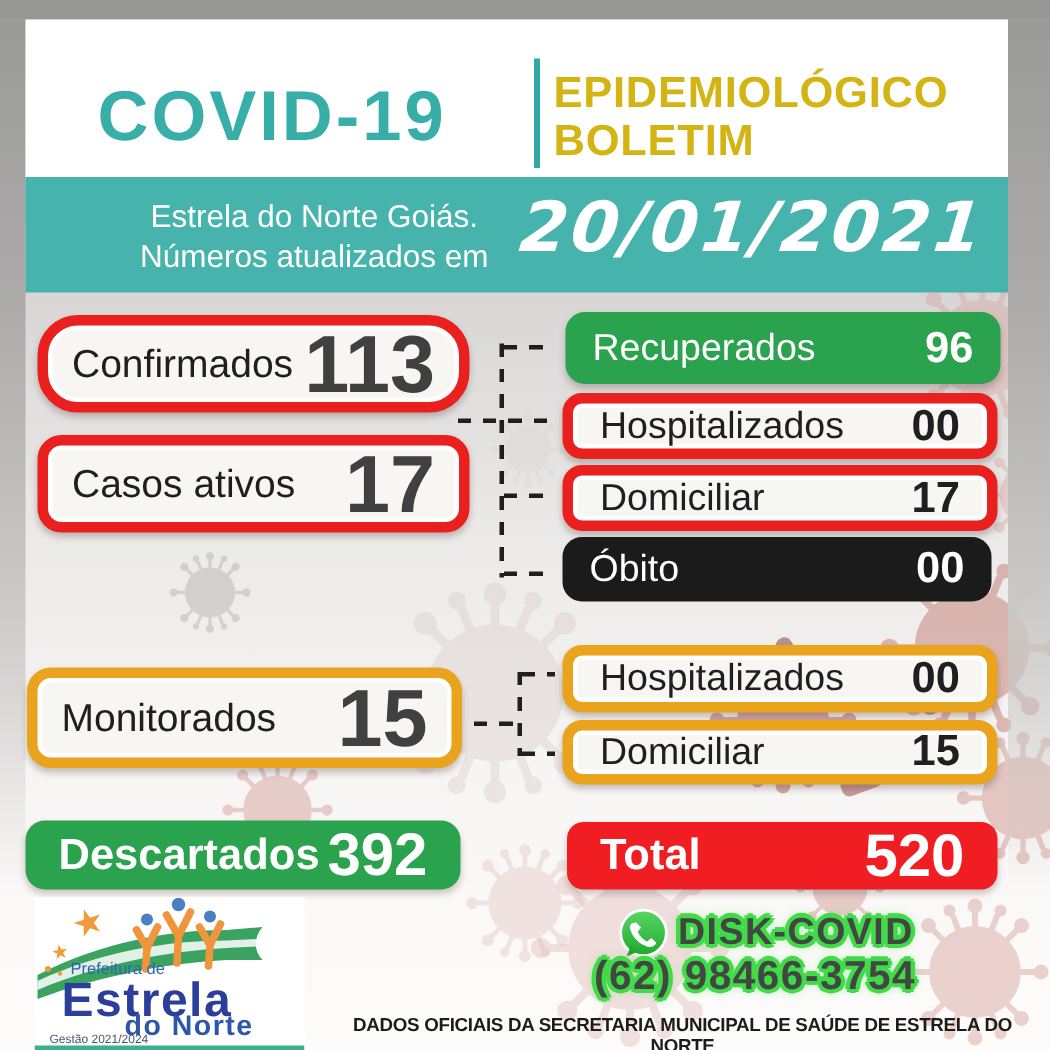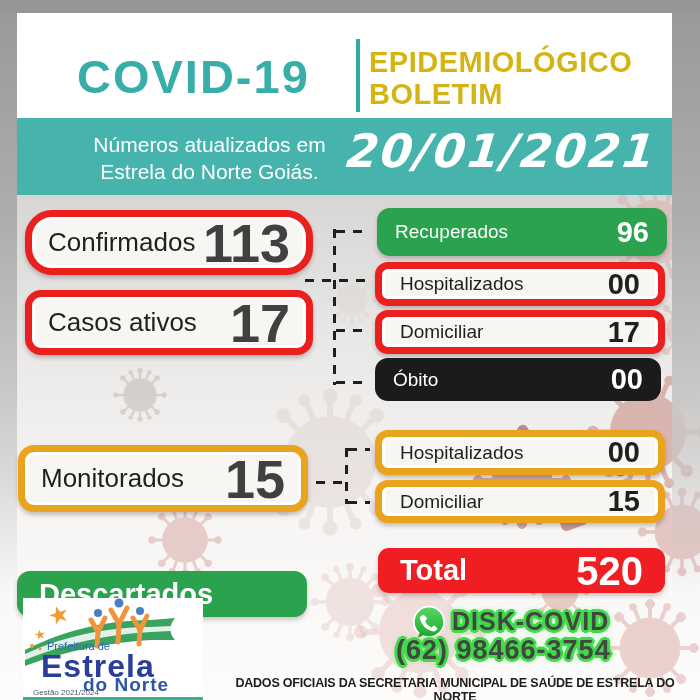--- a/index.html
+++ b/index.html
@@ -8,21 +8,21 @@
     background:linear-gradient(180deg,#b3b2b0 0%,#c9c8c6 12%,#d9d8d6 30%,#eae9e7 50%,#f6f5f3 72%,#fdfcfb 100%);}
   
   .frame-top{position:absolute;left:0;top:0;width:700px;height:13px;background:#969694;}
   .frame-left{position:absolute;left:0;top:13px;width:17px;height:580px;
     background:linear-gradient(180deg,#9a9a98 0%,#aeadab 35%,#c9c8c6 65%,rgba(230,229,227,0) 100%);}
   .frame-right{position:absolute;left:672px;top:13px;width:28px;height:580px;
     background:linear-gradient(180deg,#9a9a98 0%,#aeadab 35%,#c9c8c6 65%,rgba(230,229,227,0) 100%);}
   
   .header{position:absolute;left:17px;top:13px;width:655px;height:182px;}
   .header-top{position:relative;width:100%;height:105px;background:#ffffff;}
-  .covid-title{position:absolute;left:60px;top:36px;font-size:47px;font-weight:bold;
+  .covid-title{position:absolute;left:48px;top:36px;font-size:47px;font-weight:bold;
     color:#38aea8;letter-spacing:2px;}
   .header-divider{position:absolute;left:339px;top:26px;width:4px;height:73px;background:#2fa9a4;}
   .subtitle{position:absolute;left:352px;top:33px;font-size:29px;font-weight:bold;
     color:#d3b413;line-height:32px;letter-spacing:0.5px;}
   .header-band{position:absolute;left:0;top:105px;width:100%;height:77px;background:#47b3ad;}
   .update-text{position:absolute;left:45px;top:13px;width:295px;text-align:center;
     font-size:21px;color:#ffffff;line-height:27px;}
   .band-date{position:absolute;left:330px;top:6px;font-family:"DejaVu Sans",sans-serif;
     font-size:46px;font-weight:bold;font-style:italic;color:#ffffff;transform:skewX(-6deg);
     letter-spacing:2px;}
@@ -34,21 +34,21 @@
   .b-org{border:7px solid #eaa31c;}
   .fill-green{background:#2ba24d;color:#ffffff;box-shadow:0 3px 4px rgba(70,45,45,.25);border-radius:13px;}
   .fill-black{background:#1b1b1b;color:#ffffff;border-radius:13px;}
   .fill-red{background:#f01e22;color:#ffffff;box-shadow:0 3px 4px rgba(70,45,45,.25);border-radius:11px;}
   .sbox .lab{flex:1;color:inherit;}
   .sbox .val{font-weight:bold;color:inherit;}
   .bigbox{padding:0 16px;}
   .bigbox .lab{font-size:26px;color:#1f1f1f;}
   .bigbox .val{font-size:54px;color:#404040;line-height:1;}
   .smallbox{padding:0 18px;}
-  .smallbox .lab{font-size:19px;color:#1f1f1f;}
+  .smallbox .lab{font-size:25px;color:#1f1f1f;}
   .smallbox .val{font-size:29px;color:#1f1f1f;line-height:1;}
   .smallbox.fill-green .lab,.smallbox.fill-green .val,
   .smallbox.fill-black .lab,.smallbox.fill-black .val{color:#ffffff;}
   .solidrow{padding:0 22px;}
   .solidrow .lab{font-size:29px;font-weight:bold;}
   .solidrow .val{font-size:40px;line-height:1;}
   
   .dash-h{position:absolute;height:3px;
     background:repeating-linear-gradient(90deg,#1f1f1f 0 9px,rgba(0,0,0,0) 9px 17px);}
   .dash-v{position:absolute;width:3px;
@@ -137,41 +137,42 @@
     <div class="header-top">
       <div class="covid-title">COVID-19</div>
       <div class="header-divider"></div>
       <div class="subtitle">
         <div>EPIDEMIOLÓGICO</div>
         <div>BOLETIM</div>
       </div>
     </div>
     <div class="header-band">
       <div class="update-text">
+        <div>Estrela do Norte Goiás.</div>
         <div>Números atualizados em</div>
-        <div>Estrela do Norte Goiás.</div>
       </div>
       <div class="band-date">20/01/2021</div>
     </div>
   </div>
 
   <div class="sbox outline b-red bigbox" style="left:25px;top:210px;width:288px;height:65px;border-radius:27px;">
     <span class="lab">Confirmados</span>
     <span class="val">113</span>
   </div>
   <div class="sbox outline b-red bigbox" style="left:25px;top:290px;width:288px;height:65px;align-items:center;">
     <span class="lab">Casos ativos</span>
     <span class="val">17</span>
   </div>
   <div class="sbox outline b-org bigbox" style="left:18px;top:445px;width:290px;height:67px;">
     <span class="lab">Monitorados</span>
     <span class="val">15</span>
   </div>
-  <div class="sbox fill-green solidrow" style="left:17px;top:547px;width:290px;height:46px;margin-top:24px;">
+  <div class="sbox fill-green solidrow" style="left:17px;top:547px;width:290px;height:46px;">
     <span class="lab">Descartados</span>
+    <span class="val">392</span>
   </div>
 
   <div class="sbox fill-green smallbox" style="left:377px;top:208px;width:290px;height:48px;">
     <span class="lab">Recuperados</span>
     <span class="val">96</span>
   </div>
   <div class="sbox outline b-red smallbox" style="left:375px;top:262px;width:290px;height:44px;border-radius:13px;">
     <span class="lab">Hospitalizados</span>
     <span class="val">00</span>
   </div>

